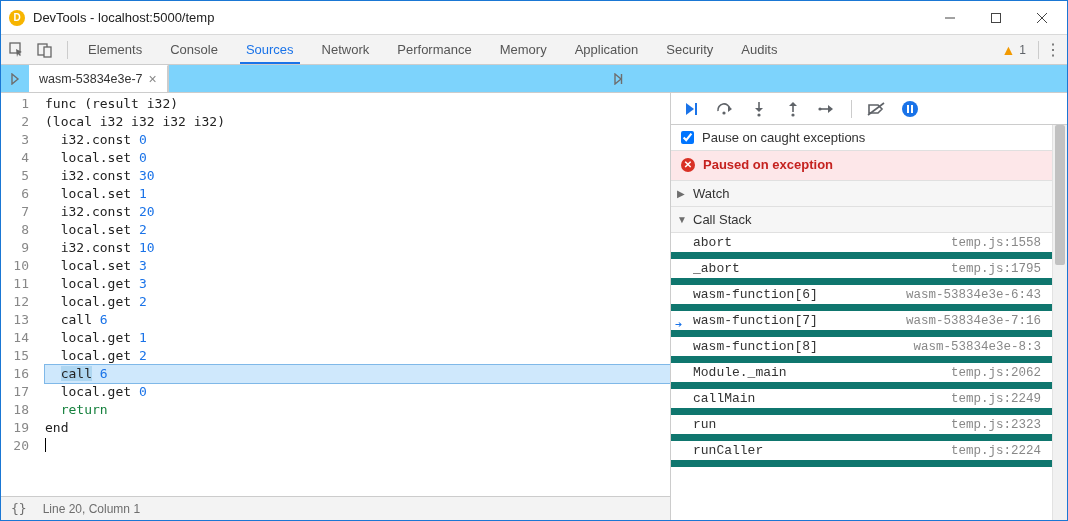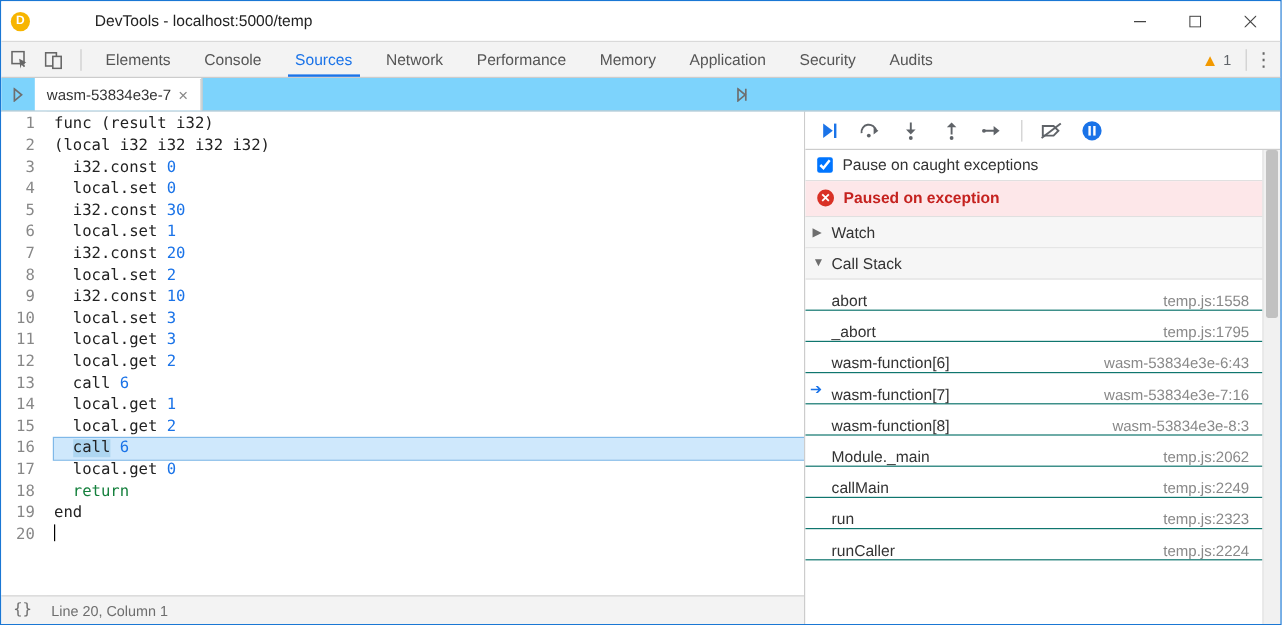--- a/index.html
+++ b/index.html
@@ -2,21 +2,21 @@
 <html><head>
 <meta charset="utf-8">
 <style>
   * { box-sizing: border-box; margin: 0; padding: 0; }
   html, body { width: 1068px; height: 521px; font-family: "Segoe UI", Arial, sans-serif; font-size: 13px; color: #333; overflow: hidden; background: #fff; }
   body { border: 1px solid #1a77d4; display: flex; flex-direction: column; }
 
   
   .titlebar { height: 34px; display: flex; align-items: center; padding: 0 2px 0 8px; background: #fff; border-bottom: 1px solid #d9d9d9; }
   .titlebar .favicon { width: 16px; height: 16px; border-radius: 50%; background: #f7b500; display: flex; align-items: center; justify-content: center; color: #fff; font-size: 10px; font-weight: bold; margin-right: 8px; }
-  .titlebar .title { flex: 1; font-size: 13px; color: #222; margin-left: 46px; }
+  .titlebar .title { flex: 1; font-size: 13px; color: #222; }
   .titlebar .winbtn { width: 46px; height: 32px; display: flex; align-items: center; justify-content: center; color: #444; }
   .titlebar .winbtn svg { width: 10px; height: 10px; }
 
   
   .paneltabs { height: 30px; display: flex; align-items: center; padding: 0 4px; border-bottom: 1px solid #ccc; background: #f3f3f3; gap: 0; }
   .paneltabs .iconbtn { width: 24px; height: 24px; display: flex; align-items: center; justify-content: center; color: #666; margin-right: 4px; }
   .paneltabs .tab { padding: 6px 14px; color: #555; font-size: 13px; cursor: default; position: relative; }
   .paneltabs .tab.active { color: #1a73e8; }
   .paneltabs .tab.active::after { content: ""; position: absolute; left: 8px; right: 8px; bottom: -1px; height: 2px; background: #1a73e8; }
   .paneltabs .spacer { flex: 1; }
@@ -66,21 +66,21 @@
   .checkrow input { width: 13px; height: 13px; }
 
   .pausedbox { background: #fde7e9; padding: 6px 10px 8px 10px; border-bottom: 1px solid #e0e0e0; font-size: 13px; }
   .pausedbox .row1 { display: flex; align-items: center; gap: 8px; color: #c5221f; font-weight: 600; }
   .pausedbox .errico { width: 14px; height: 14px; border-radius: 50%; background: #d93025; color: #fff; font-size: 10px; display: flex; align-items: center; justify-content: center; font-weight: bold; }
   .pausedbox .row2 { color: #d93025; font-family: Consolas, monospace; font-size: 13px; padding-left: 22px; margin-top: 2px; }
 
   .section-h { height: 26px; display: flex; align-items: center; padding: 0 6px; border-bottom: 1px solid #e0e0e0; font-size: 13px; color: #333; gap: 4px; background:#f6f6f6; }
   .section-h .arrow { width: 12px; color: #6e6e6e; font-size: 10px; }
 
-  .stackrow { height: 26px; display: flex; align-items: flex-end; padding: 0 8px 0 22px; border-bottom: 1px solid #0f766e; font-size: 13px; position: relative; }
+  .stackrow { height: 26px; display: flex; align-items: center; padding: 0 8px 0 22px; border-bottom: 7px solid #0f766e; font-size: 13px; position: relative; font-family: Liberation Mono, monospace; }
   .stackrow .fn { flex: 1; color: #333; }
   .stackrow .loc { color: #888; font-size: 12.5px; padding-right:18px; }
   .stackrow .curmark { position: absolute; left: 4px; top: 6px; color: #1a73e8; font-size: 12px; }
 </style>
 </head>
 <body>
 
 <div class="titlebar">
   <div class="favicon">D</div>
   <div class="title">DevTools - localhost:5000/temp</div>

